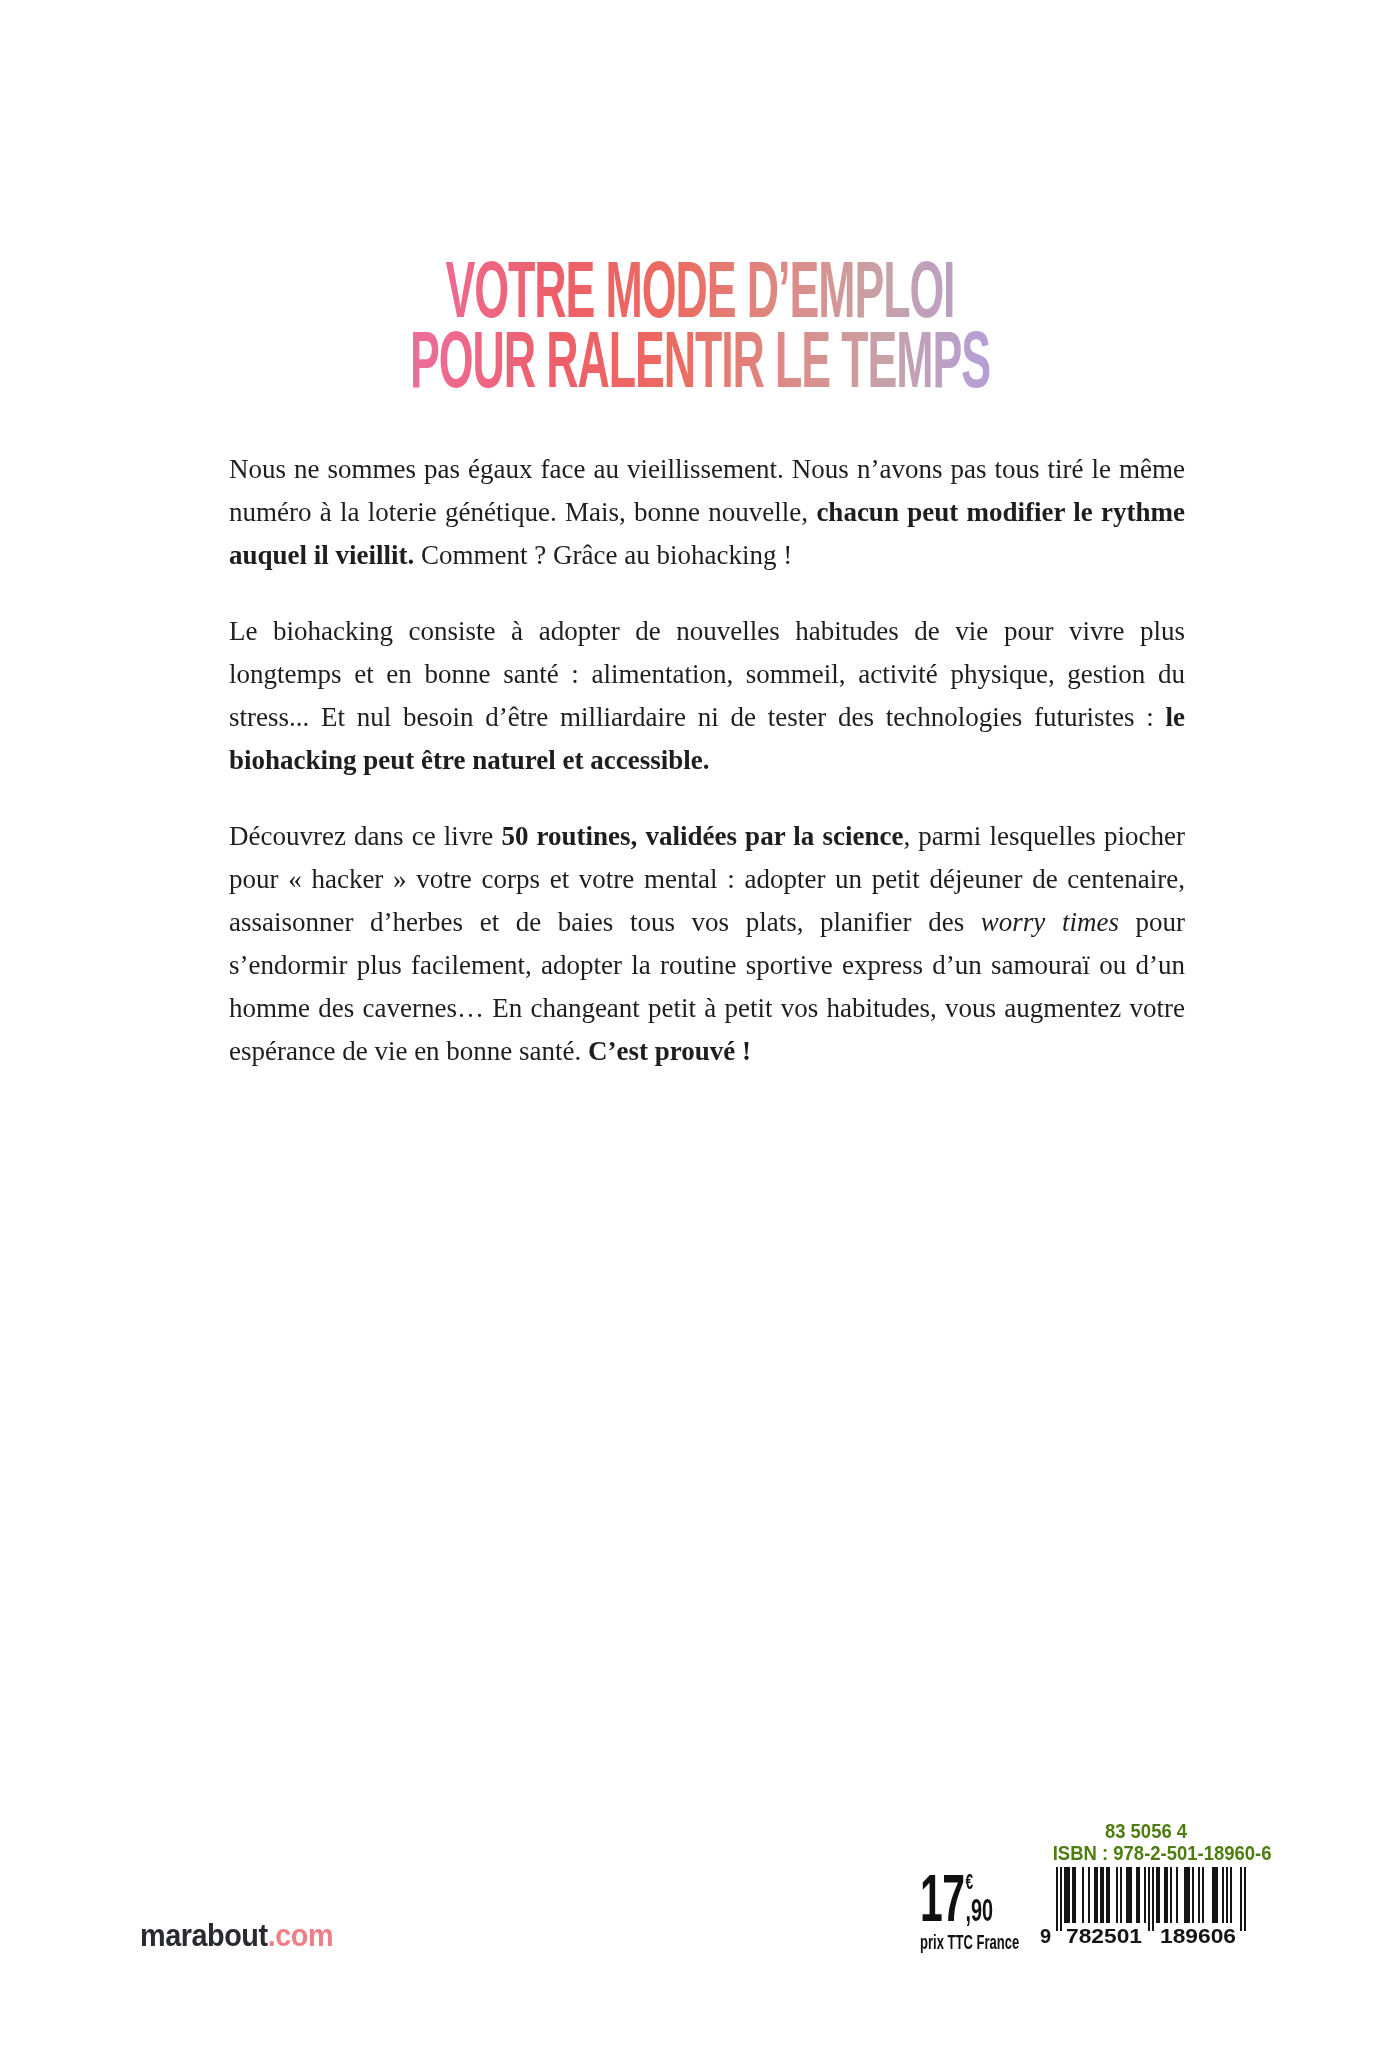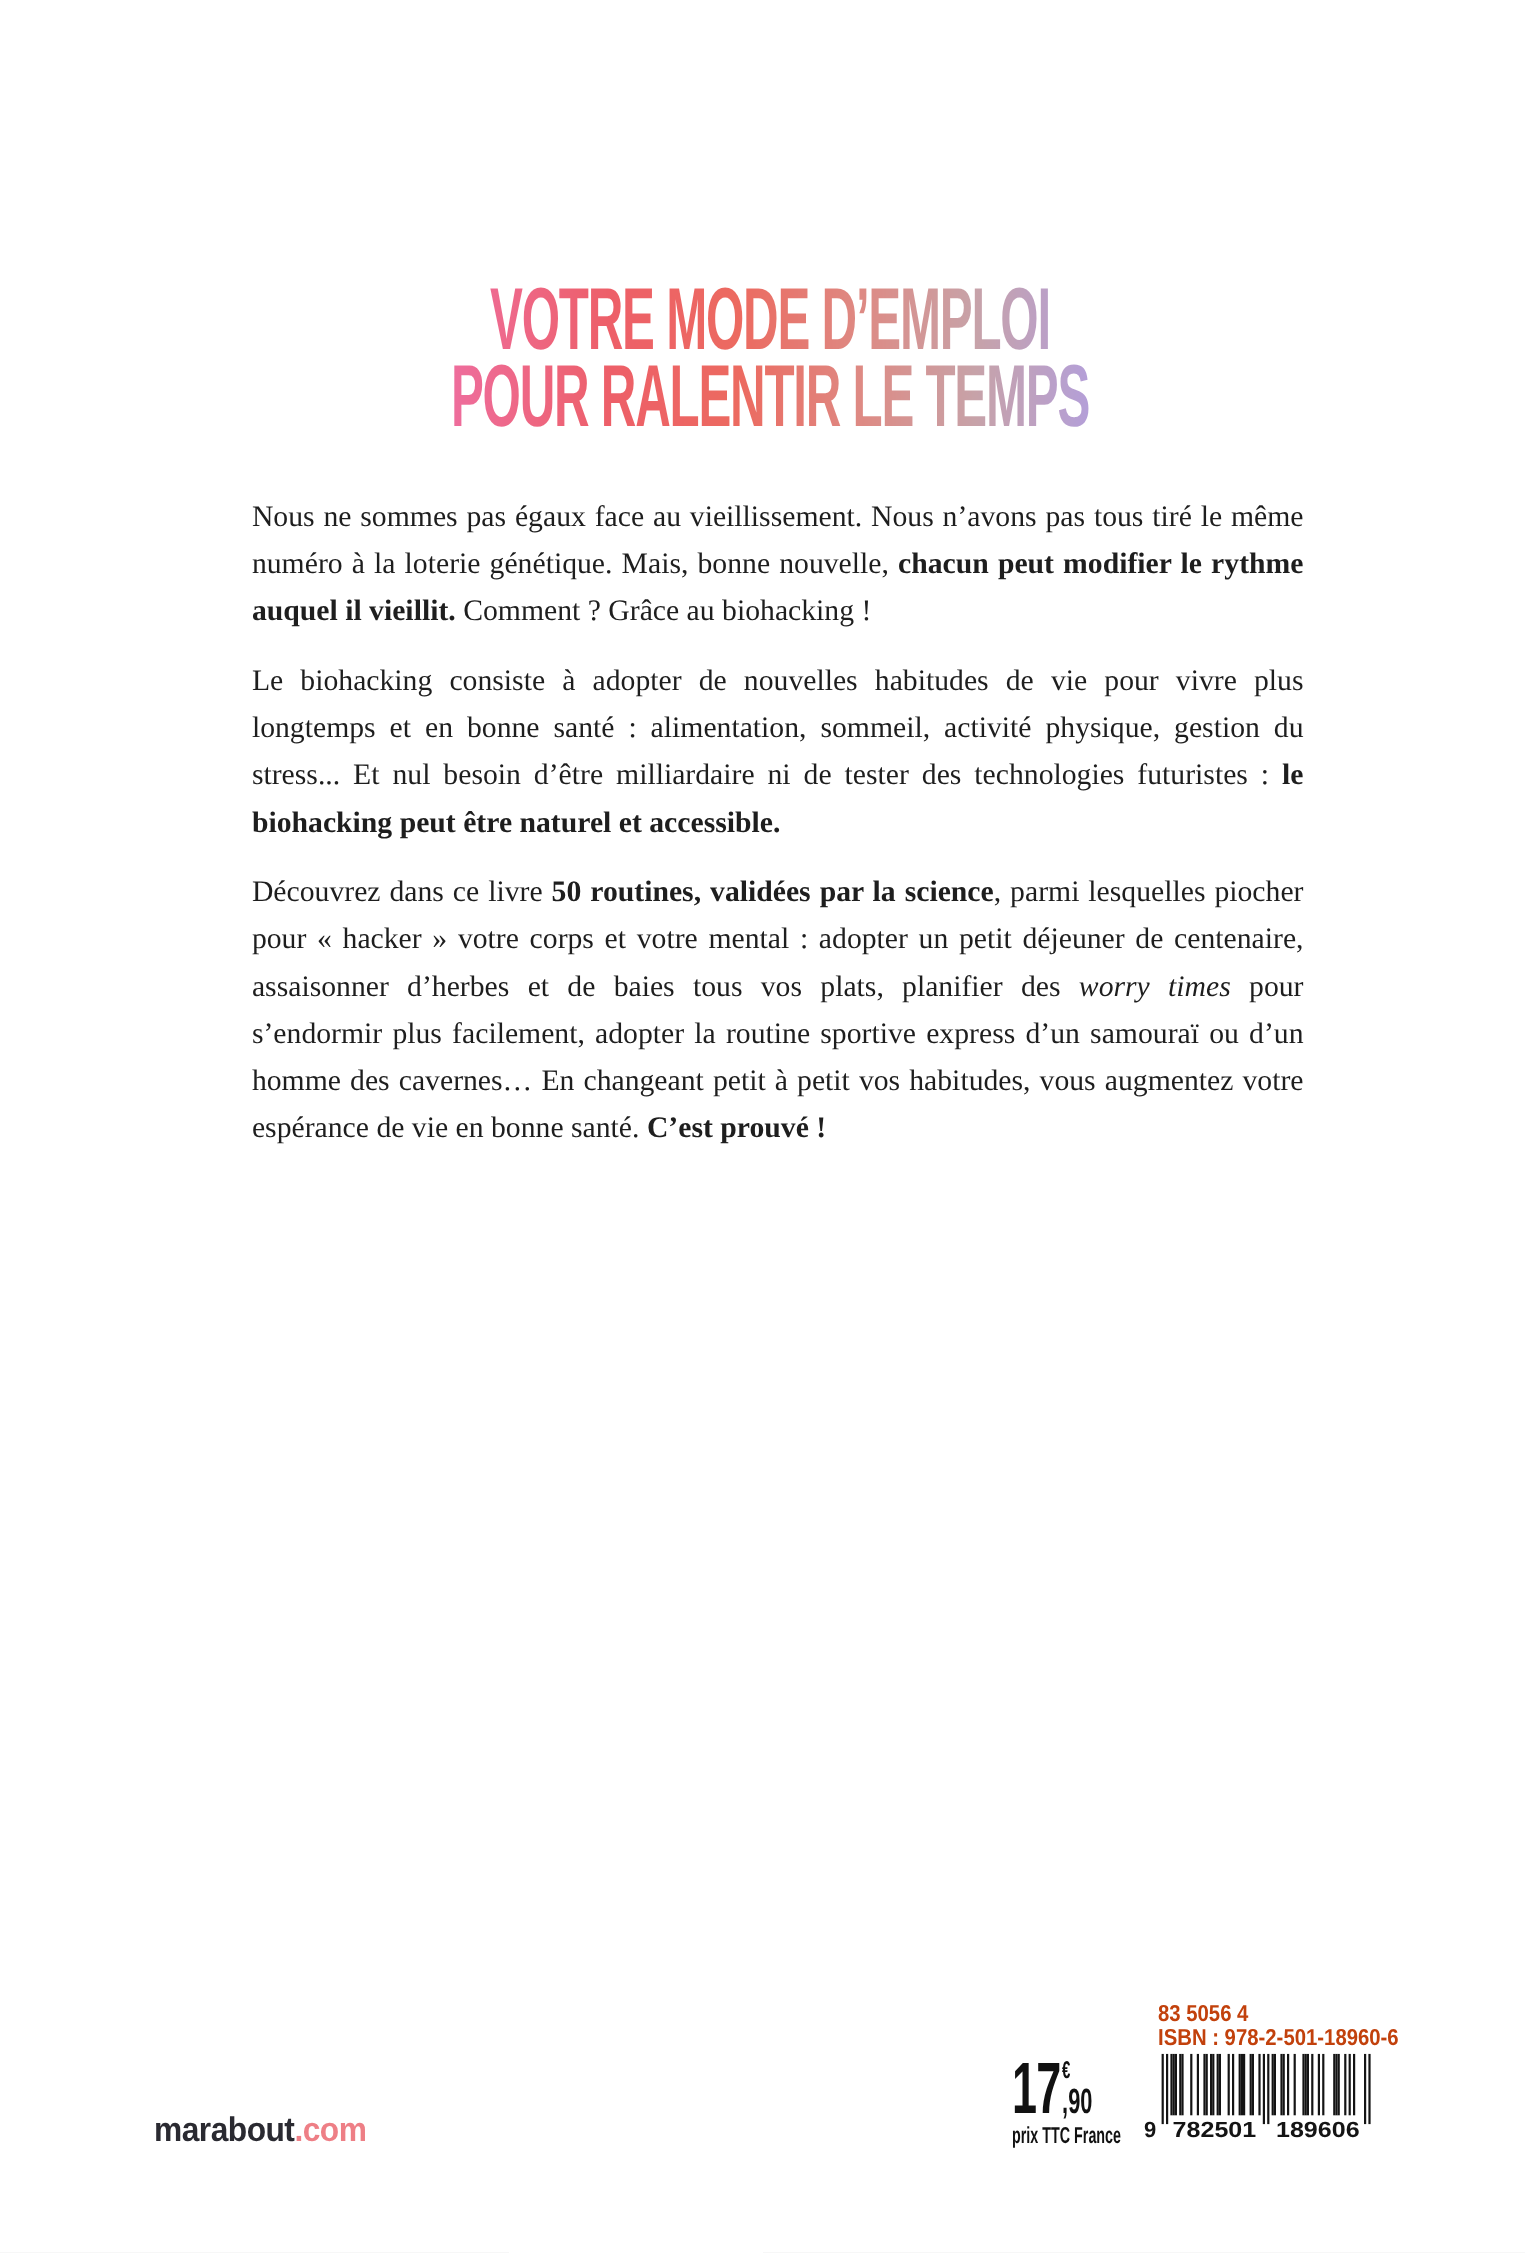--- a/index.html
+++ b/index.html
@@ -36,21 +36,21 @@
   
   .blurb{
     position:absolute;
     left:229px;top:448px;width:956px;
     font-family:"Liberation Serif",serif;
     font-size:27px;line-height:43px;
     color:#1e1e1e;
     text-align:justify;
   }
   .blurb p{margin:0;}
-  .blurb p + p{margin-top:20px;font-family:Liberation Serif, serif;}
+  .blurb p + p{margin-top:33px;font-family:Liberation Serif, serif;}
   .seg-bold{font-weight:bold;}
   .seg-italic{font-style:italic;}
   .seg-normal{font-weight:normal;}
 
   
   .publisher{
     position:absolute;left:140px;top:1918px;
     font-size:31px;font-weight:700;letter-spacing:-0.5px;
     color:#2a2a31;white-space:nowrap;
     transform:scaleX(0.93);transform-origin:left top;
@@ -65,21 +65,21 @@
   .price-main{display:flex;align-items:flex-start;}
   .price-amount{font-size:66px;line-height:52px;font-weight:700;letter-spacing:-1px;}
   .price-frac{display:flex;flex-direction:column;align-items:flex-start;margin-left:2px;}
   .price-cur{font-size:22px;line-height:20px;font-weight:700;}
   .price-cents{font-size:32px;line-height:28px;font-weight:700;margin-top:4px;}
   .price-label{font-size:21px;font-weight:700;margin-top:6px;white-space:nowrap;}
 
   
   .codes{
     position:absolute;left:1040px;top:1820px;width:212px;
-    color:#c2410c;
+    text-align:center;color:#4d7c0f;
   }
   .code-line{
     display:block;font-size:21px;font-weight:700;line-height:22px;
     white-space:nowrap;
     transform:scaleX(0.88);transform-origin:center top;
   }
   .barcode{display:block;margin-top:3px;}
   .barcode rect{fill:#141414;}
   .bc-digits{
     font-family:"Liberation Sans",sans-serif;

